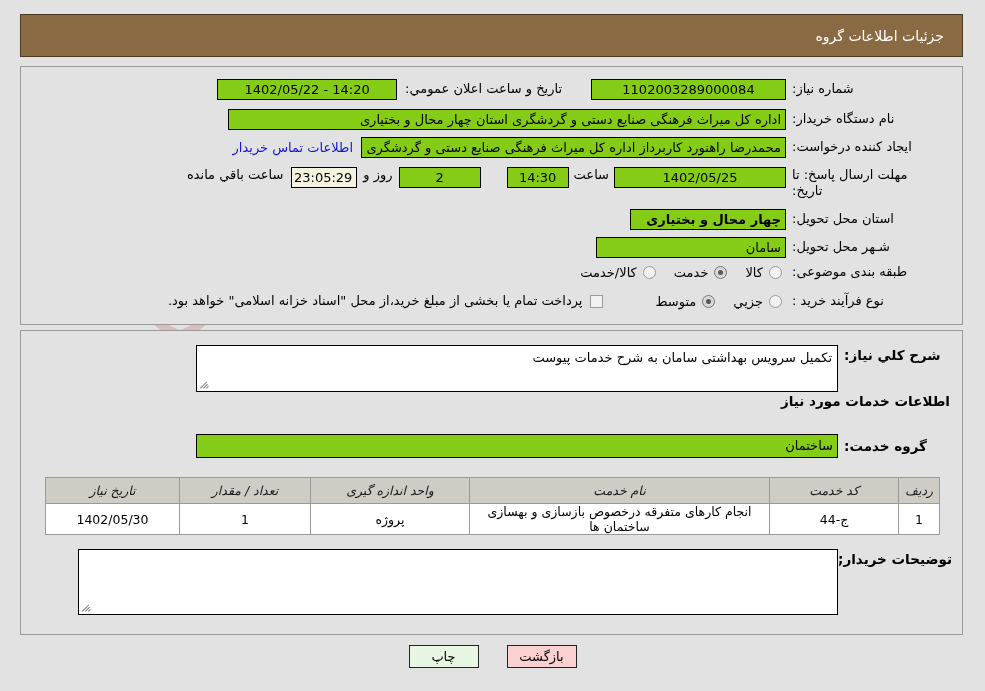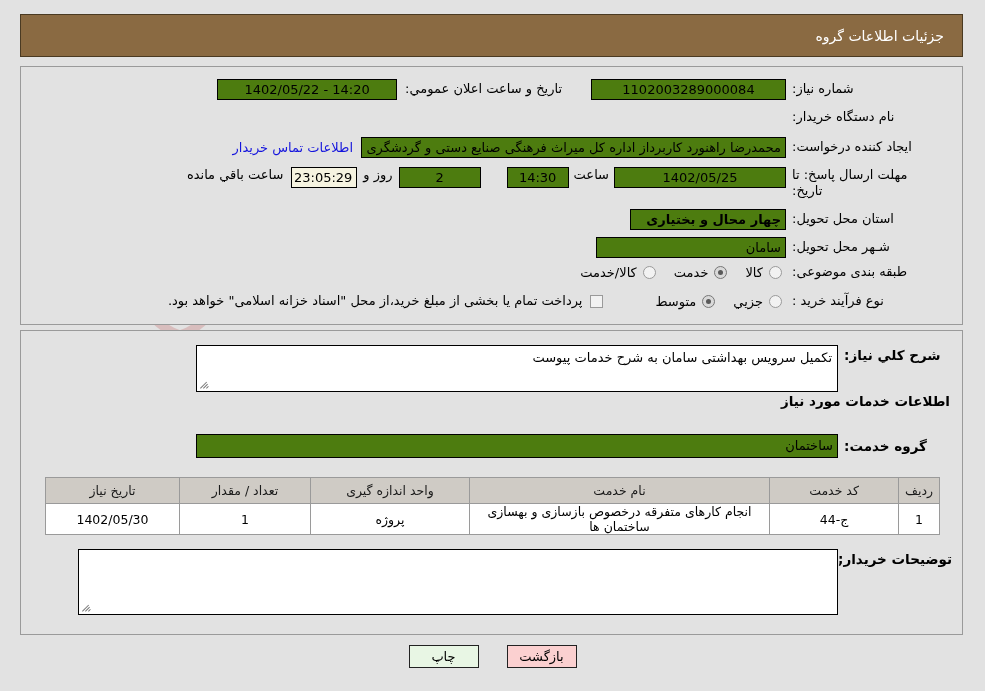--- a/index.html
+++ b/index.html
@@ -90,21 +90,21 @@
   }
   .lbl {
     text-align: left;
     font-size: 13px;
     color: #000;
     line-height: 1.25;
   }
   .lbl.bold { font-weight: bold; font-size: 13.5px; }
 
   .fld {
-    background: #4d7c0f;
+    background: #84cc16;
     border: 1px solid #000000;
     box-sizing: border-box;
     height: 21px;
     line-height: 19px;
     font-size: 13px;
     padding: 0 4px;
     overflow: hidden;
     text-overflow: clip;
     white-space: nowrap;
   }
@@ -199,20 +199,21 @@
   }
   .tbl th {
     background: #cfcbc5;
     border: 1px solid #9a9a9a;
     height: 25px;
     font-weight: normal;
     font-size: 12.5px;
     color: #1a1a1a;
     text-align: center;
     padding: 0 4px;
+    font-style: italic;
   }
   .tbl td {
     background: #ffffff;
     border: 1px solid #9a9a9a;
     height: 26px;
     text-align: center;
     font-size: 12.5px;
     padding: 0 5px;
   }
   .tbl td.name { text-align: center; }
@@ -264,20 +265,21 @@
     <span class="lbl" style="width:160px;">شماره نیاز:</span>
     <div class="fld ctr" style="width:195px; margin-right:6px;">1102003289000084</div>
   </div>
   <div class="row" style="top:12px; right:400px;">
     <span class="lbl">تاریخ و ساعت اعلان عمومي:</span>
     <div class="fld ctr" style="width:180px; margin-right:8px;">14:20 - 1402/05/22</div>
   </div>
 
   <div class="row" style="top:42px; right:10px;">
     <span class="lbl" style="width:160px;">نام دستگاه خریدار:</span>
+    <div class="fld right" style="width:558px; margin-right:6px;">اداره کل میراث فرهنگی  صنایع دستی و گردشگری استان چهار محال و بختیاری</div>
   </div>
 
   <div class="row" style="top:70px; right:10px;">
     <span class="lbl" style="width:160px;">ایجاد کننده درخواست:</span>
     <div class="fld right" style="width:425px; margin-right:6px;">محمدرضا راهنورد کاربرداز اداره کل میراث فرهنگی  صنایع دستی و گردشگری اس</div>
     <a class="link" style="margin-right:8px;">اطلاعات تماس خریدار</a>
   </div>
 
   <div class="row" style="top:100px; right:10px; align-items:flex-start;">
     <span class="lbl" style="width:160px;">

